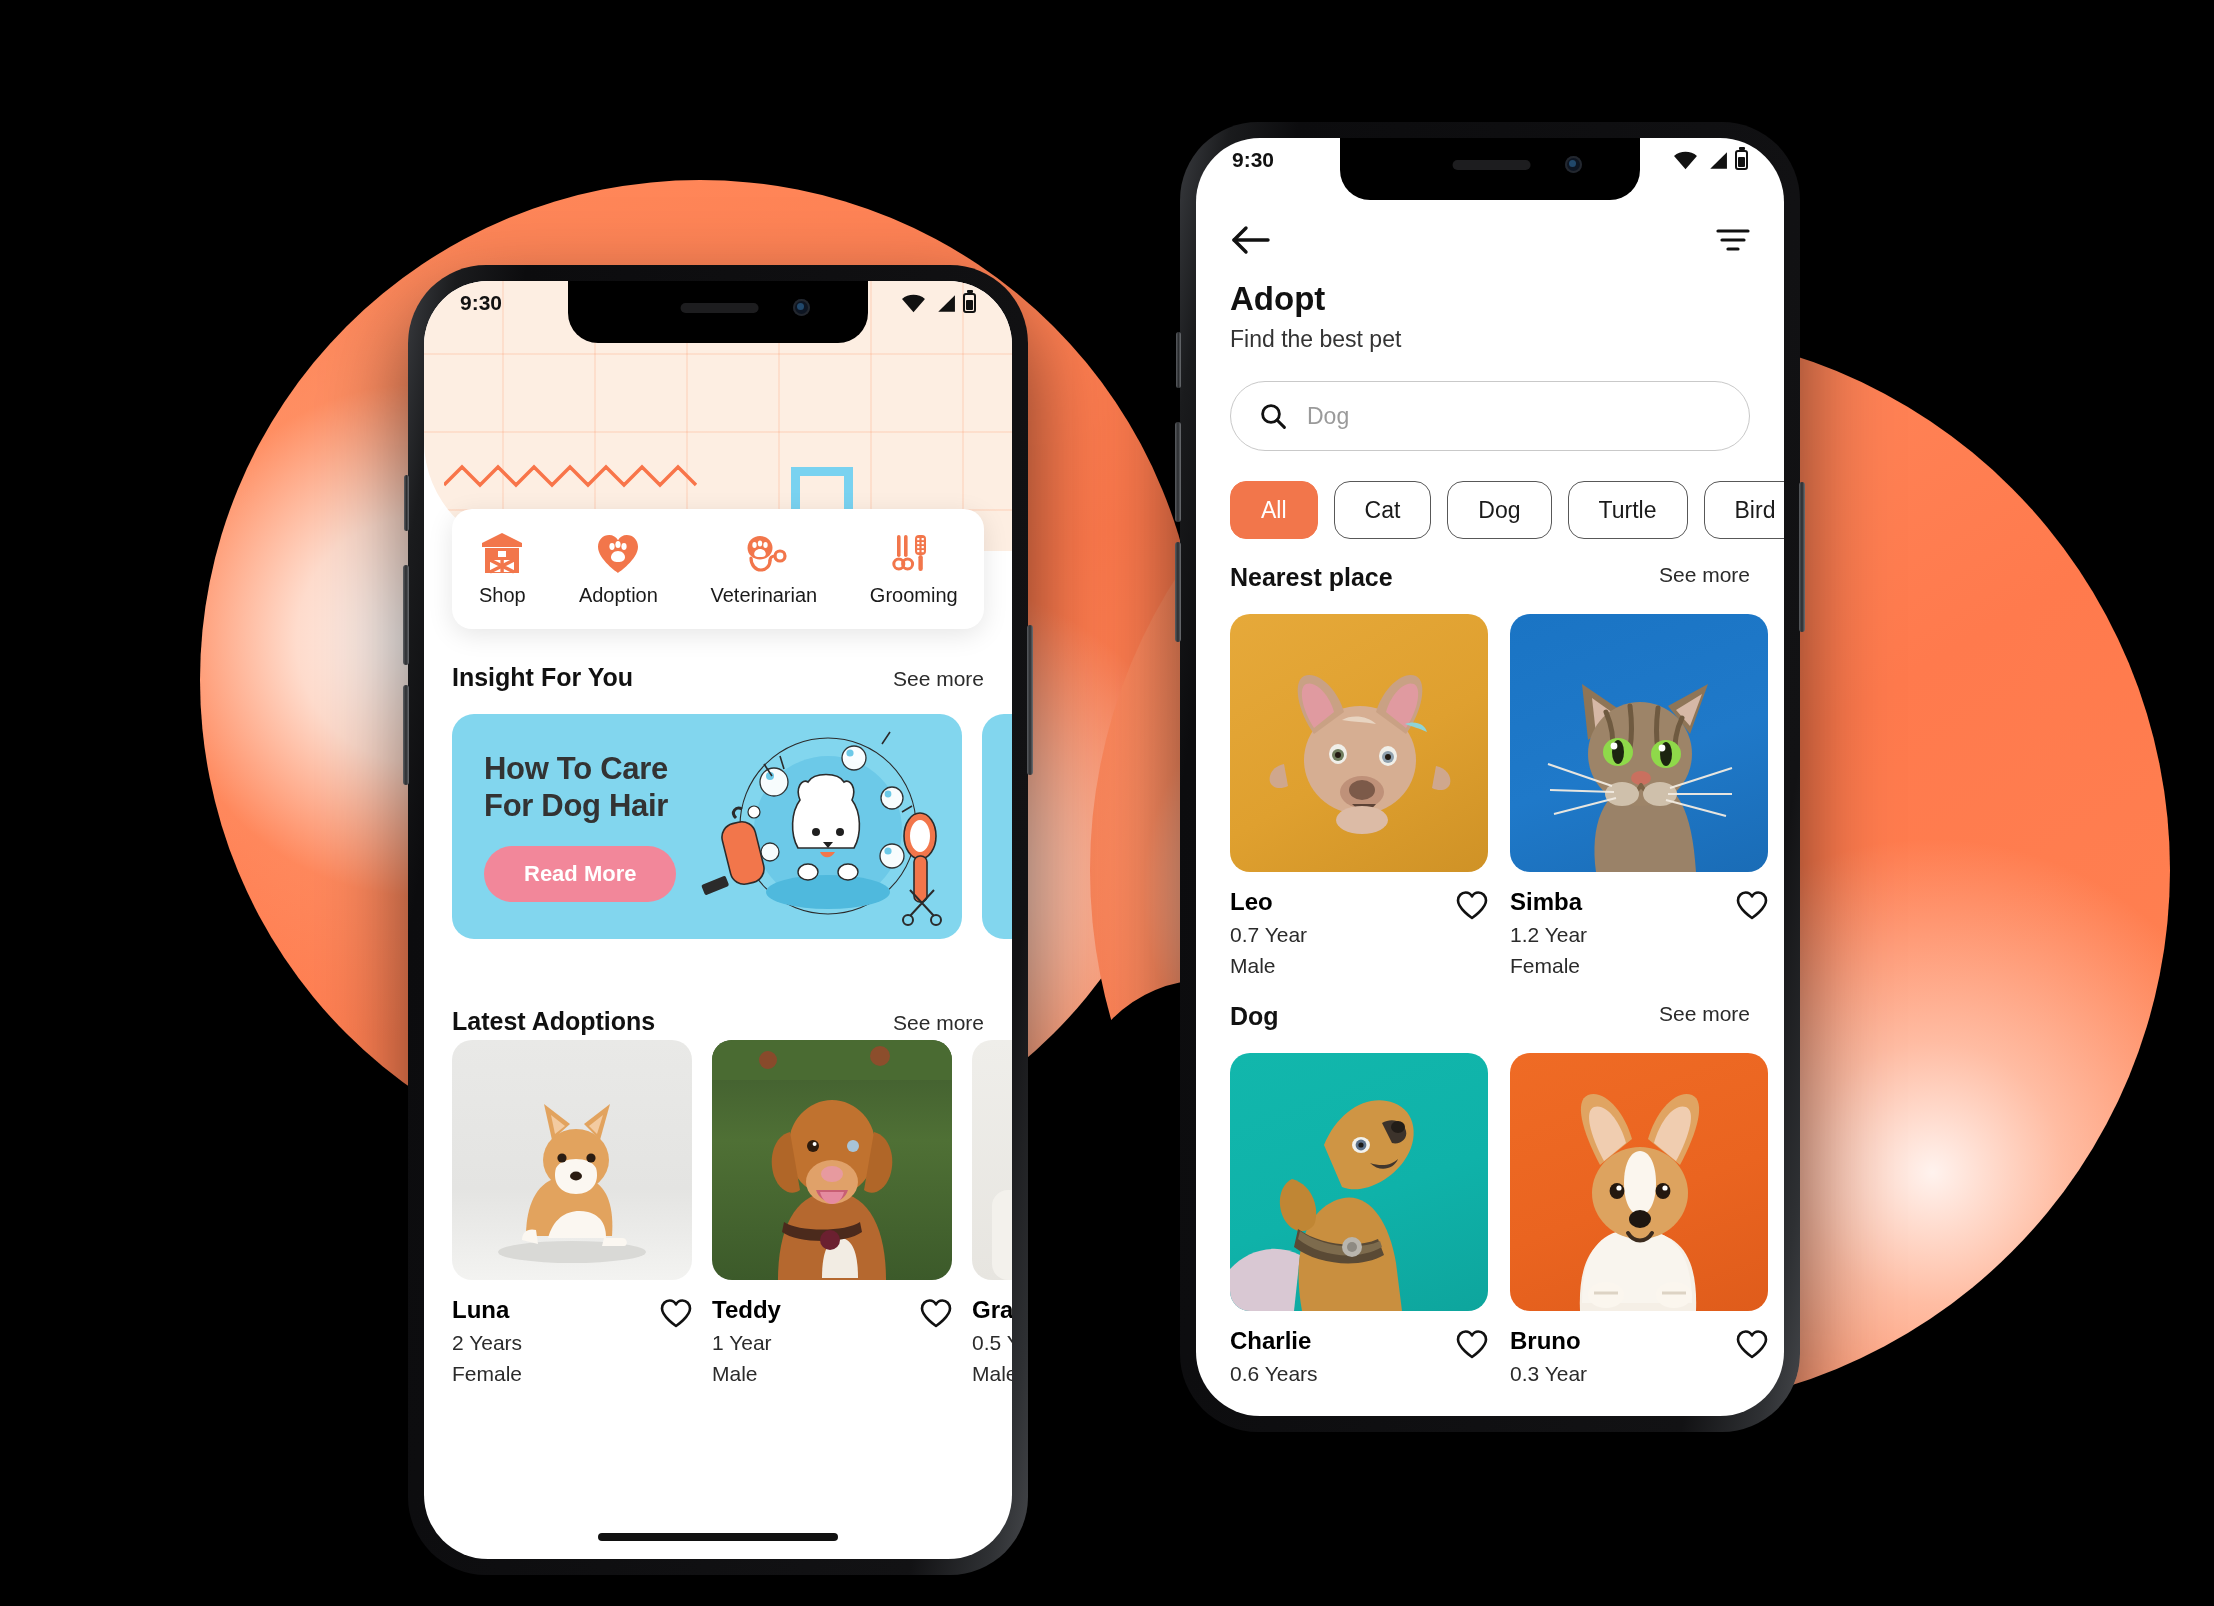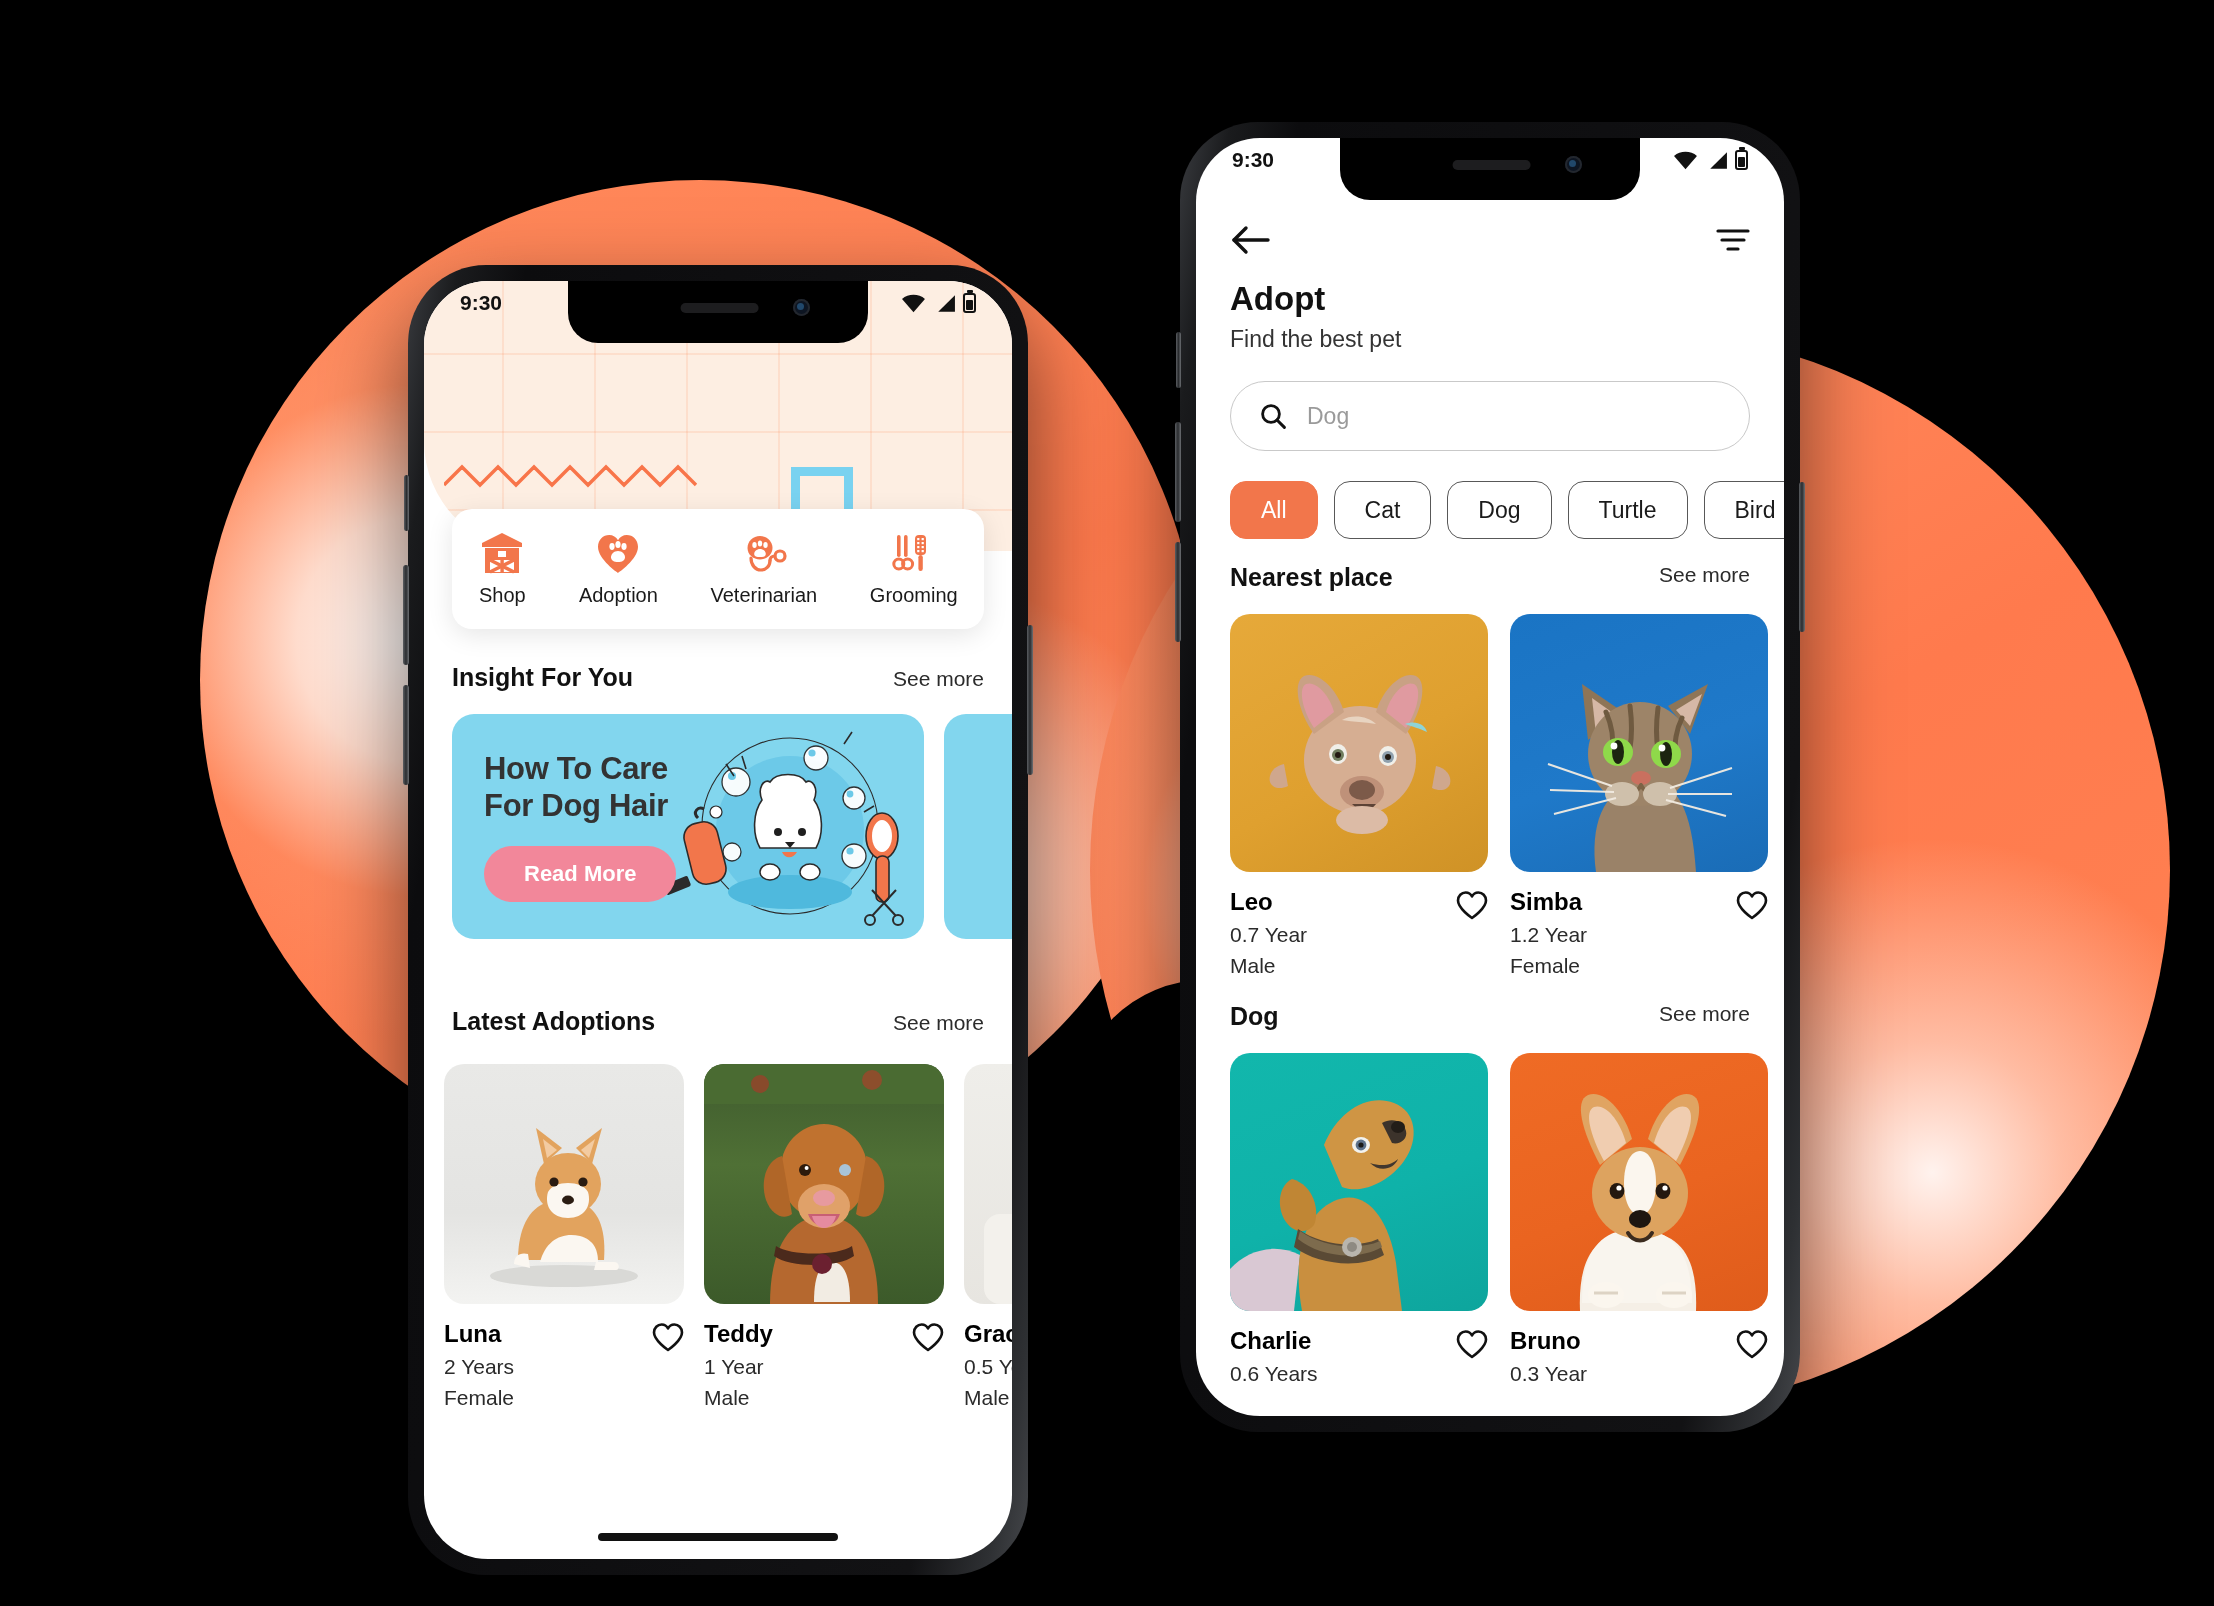--- a/index.html
+++ b/index.html
@@ -112,34 +112,34 @@
   }
   .cat-item{display:flex;flex-direction:column;align-items:center;gap:9px;}
   .cat-item .lbl{font-size:20px;color:#1a1a1a;}
 
   .sec-head{display:flex;align-items:baseline;justify-content:space-between;padding:0 28px;gap:8px;}
   .sec-title{font-size:25px;font-weight:700;color:#111;}
   .see-more{font-size:21px;color:#2b2b2b;}
 
   .insight-row{display:flex;gap:20px;padding-left:28px;margin-top:22px;}
   .insight-card{
-    width:472px;height:225px;background:#82d6ee;border-radius:22px;flex:none;
+    width:510px;height:225px;background:#82d6ee;border-radius:22px;flex:none;
     position:relative;overflow:hidden;display:flex;align-items:center;
   }
   .insight-card.peek{width:120px;}
   .ins-text{padding-left:32px;width:250px;z-index:2;}
   .ins-title{font-size:31px;font-weight:700;color:#333;line-height:1.18;letter-spacing:-0.3px;}
   .read-more{
     margin-top:22px;display:inline-flex;align-items:center;justify-content:center;
     background:#f2879a;color:#fff;font-size:22px;font-weight:700;
     border-radius:28px;padding:15px 40px;border:none;
   }
   .ins-art{position:absolute;right:8px;top:0;bottom:0;width:258px;}
 
-  .pet-row{display:flex;gap:20px;padding-left:20px;margin-top:28px;}
+  .pet-row{display:flex;gap:20px;padding-left:28px;margin-top:4px;}
   .pet-card{width:240px;flex:none;}
   .pet-card.peek{width:120px;overflow:hidden;}
   .pet-photo{width:240px;height:240px;border-radius:20px;overflow:hidden;position:relative;}
   .pet-meta{margin-top:16px;display:flex;align-items:flex-start;justify-content:space-between;}
   .pet-name{font-size:24px;font-weight:700;color:#000000;}
   .pet-age{font-size:21px;color:#2b2b2b;margin-top:7px;}
   .pet-sex{font-size:21px;color:#2b2b2b;margin-top:7px;}
   .heart{width:32px;height:30px;flex:none;margin-top:2px;}
 
   .home-indicator{position:absolute;bottom:18px;left:50%;transform:translateX(-50%);

